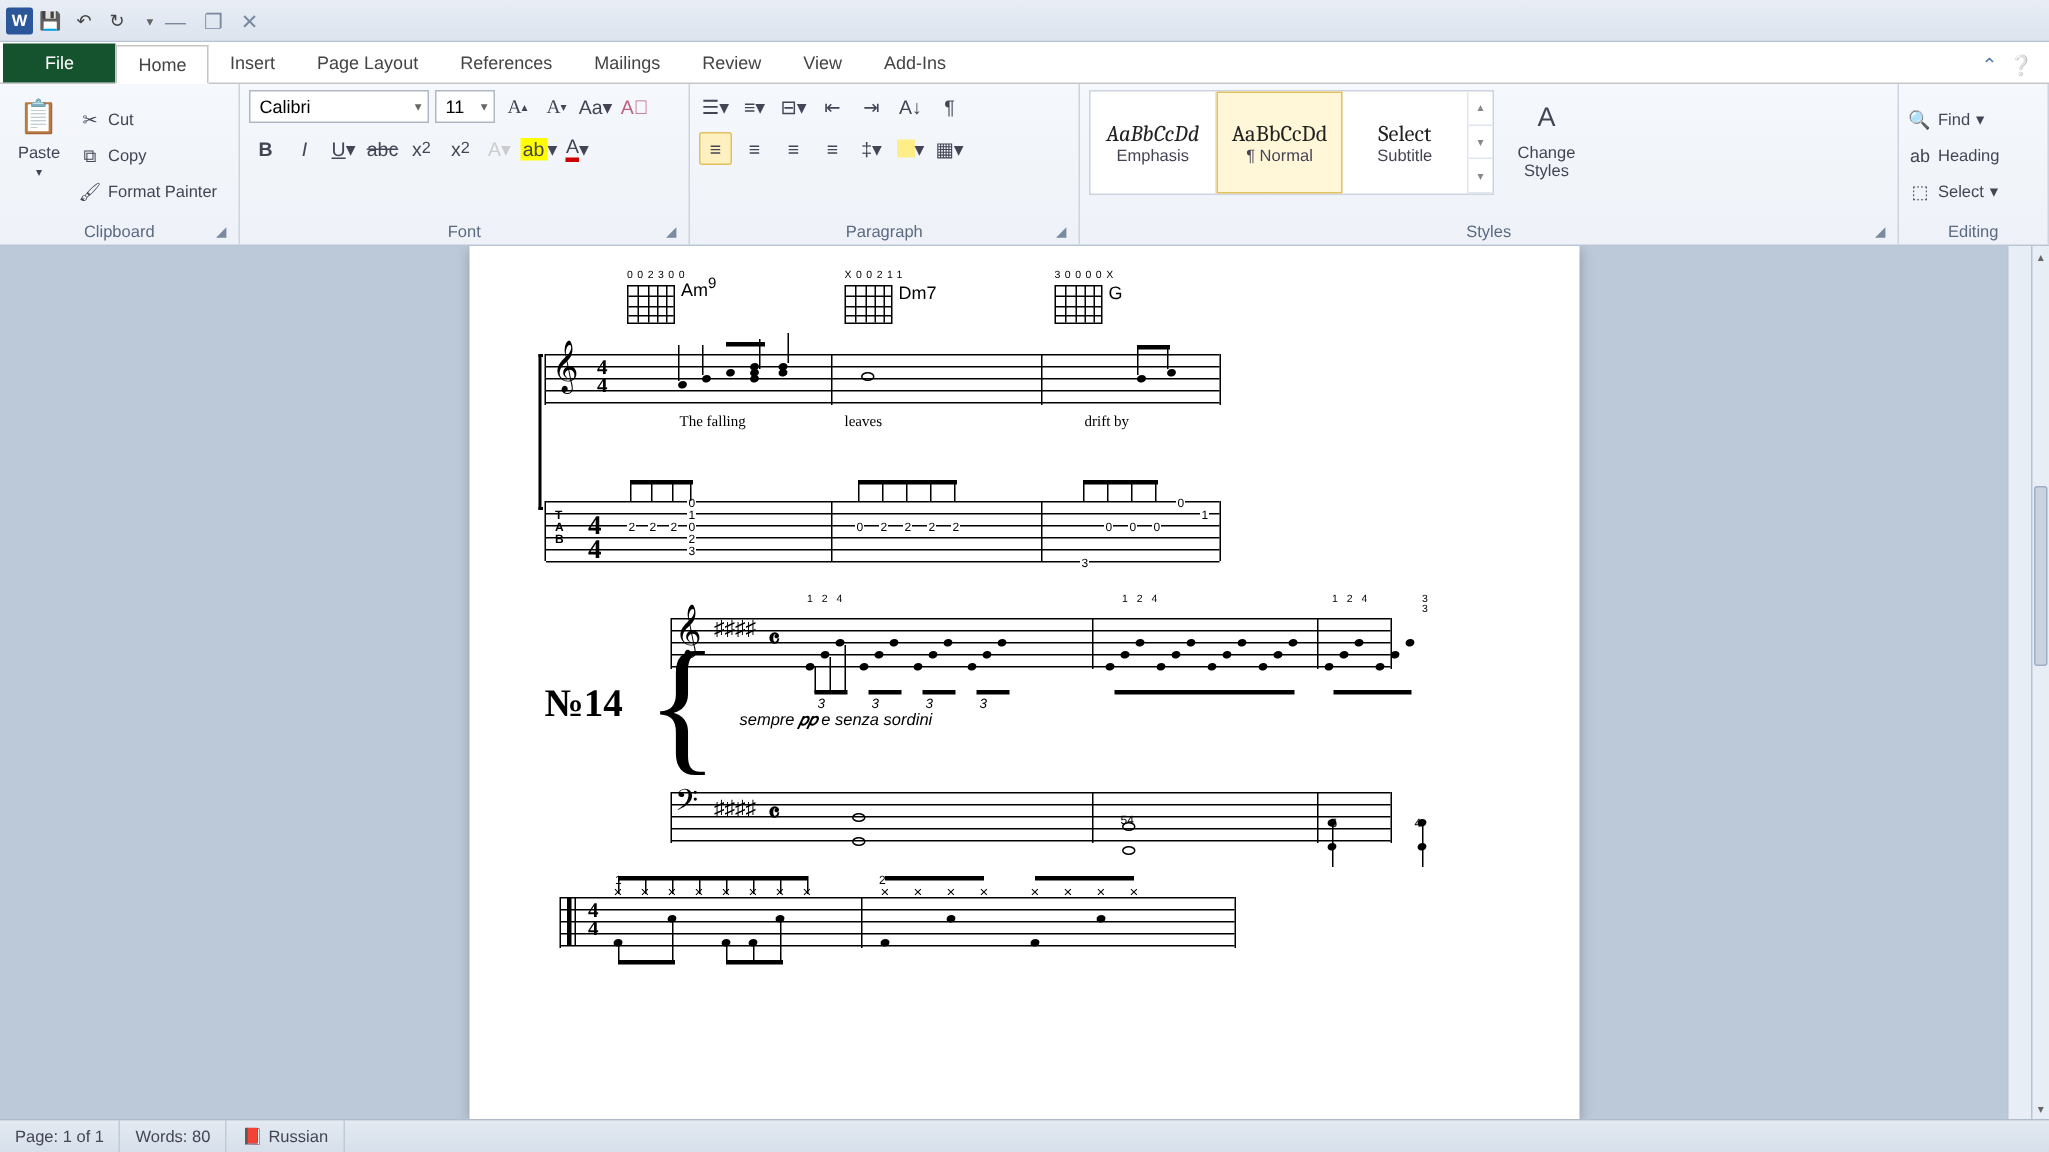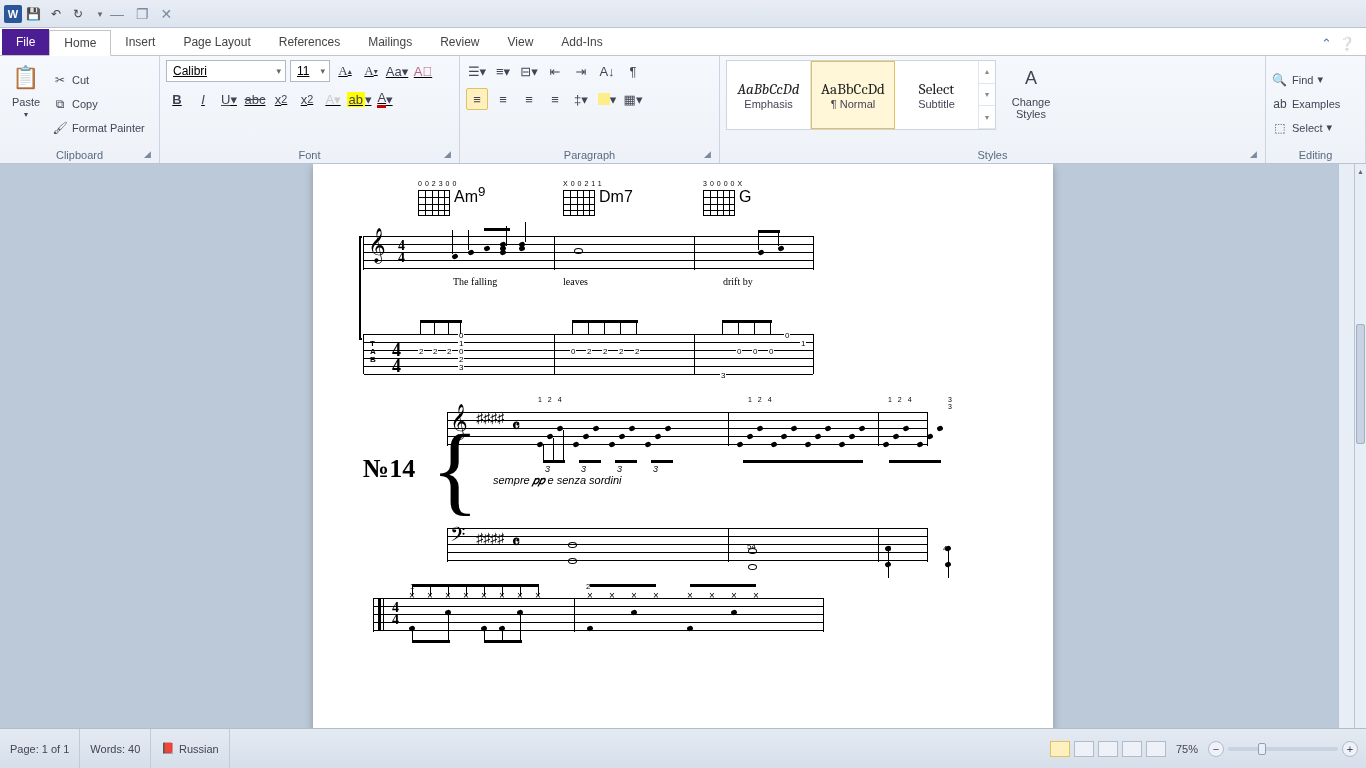--- a/index.html
+++ b/index.html
@@ -9,21 +9,21 @@
 .titlebar { height: 28px; background: linear-gradient(#e8edf5,#dde4ee); display: flex; align-items: center; padding: 0 4px; font-size: 12px; color: #444; border-bottom: 1px solid #b8c4d4; }
 .titlebar .qa { display: flex; gap: 2px; align-items: center; }
 .titlebar .qa-btn { width: 20px; height: 20px; display: flex; align-items: center; justify-content: center; border-radius: 2px; }
 .titlebar .word-icon { width: 18px; height: 18px; background: #2b579a; color: #fff; font-weight: bold; font-size: 11px; display: flex; align-items: center; justify-content: center; border-radius: 2px; }
 .titlebar .title { flex: 1; text-align: center; color: #6a6a6a; }
 .titlebar .win-ctrl { display: flex; gap: 12px; padding-right: 8px; }
 .titlebar .win-ctrl span { color: #7a8aa0; font-size: 14px; }
 
 
 .tabs { height: 28px; background: #fff; display: flex; align-items: flex-end; border-bottom: 1px solid #c5c5c5; padding-left: 2px; }
-.file-tab { background: #4c1d95; color: #fff; height: 26px; padding: 0 14px; display: flex; align-items: center; font-size: 12px; }
+.file-tab { background: #14532d; color: #fff; height: 26px; padding: 0 28px; display: flex; align-items: center; font-size: 12px; }
 .tab { height: 26px; padding: 0 14px; display: flex; align-items: center; font-size: 12px; color: #444; }
 .tab.active { background: #fff; border: 1px solid #c5c5c5; border-bottom: 1px solid #fff; margin-bottom: -1px; }
 .tabs .right { margin-left: auto; display: flex; gap: 8px; padding-right: 10px; padding-bottom: 4px; color: #5a7aa8; font-size: 13px; }
 
 
 .ribbon { height: 108px; background: linear-gradient(#f5f8fc,#eef2f8); border-bottom: 1px solid #b8c4d4; display: flex; }
 .group { border-right: 1px solid #cbd4e0; padding: 4px 6px 0 6px; display: flex; flex-direction: column; }
 .group-body { flex: 1; display: flex; gap: 6px; }
 .group-label { text-align: center; font-size: 11px; color: #5a6a80; padding: 2px 0; position: relative; }
 .group-label .lch { position: absolute; right: 2px; top: 2px; font-size: 9px; color: #7a8aa0; }
@@ -54,21 +54,21 @@
 .saveico::after { content: ""; position: absolute; left: 2px; right: 2px; top: 2px; height: 4px; background: #805010; }
 
 
 .score { margin: 10px 0 24px 0; }
 .staff { position: relative; height: 34px; border-left: 1.5px solid #000; }
 .staff .line { position: absolute; left: 0; right: 0; height: 1px; background: #000; }
 .staff .bar { position: absolute; top: 0; bottom: 0; width: 1px; background: #000; }
 .chord-dg { position: absolute; width: 32px; height: 26px; border: 1px solid #000; }
 .chord-dg .cl { position: absolute; left: 0; right: 0; height: 1px; background: #000; }
 .chord-dg .cv { position: absolute; top: -1px; bottom: 0; width: 1px; background: #000; }
-.chord-label { position: absolute; font-size: 16px; font-family: Arial; text-align: right; }
+.chord-label { position: absolute; font-size: 12px; font-family: Arial; text-align: right; }
 .chord-fing { position: absolute; font-size: 7px; letter-spacing: 3px; font-family: Arial; }
 .lyric { position: absolute; font-size: 10px; font-family: "Times New Roman"; }
 .tab-lbl { position: absolute; font-size: 8px; font-weight: bold; font-family: Arial; line-height: 8px; }
 .tabnum { position: absolute; font-size: 8px; font-family: Arial; background: #fff; padding: 0 1px; }
 .clef { position: absolute; font-size: 30px; font-family: serif; }
 .ts { position: absolute; font-size: 14px; font-weight: bold; font-family: "Times New Roman"; line-height: 12px; }
 .note-stem { position: absolute; width: 1px; background: #000; }
 .note-head { position: absolute; width: 6px; height: 5px; background: #000; border-radius: 50%; transform: rotate(-20deg); }
 .note-whole { position: absolute; width: 9px; height: 6px; border: 1.5px solid #000; border-radius: 50%; }
 .beam { position: absolute; height: 3px; background: #000; }
@@ -78,21 +78,21 @@
 .drum-x { position: absolute; font-size: 10px; font-family: Arial; }
 .finger { position: absolute; font-size: 7px; font-family: Arial; letter-spacing: 2px;}
 
 
 .vruler { position: absolute; top: 164px; right: 12px; bottom: 22px; width: 16px; background: #e8eef6; border-left: 1px solid #b8c4d4; }
 .vscroll { position: absolute; top: 164px; right: 0; bottom: 22px; width: 12px; background: #e8eef6; border-left: 1px solid #b8c4d4; }
 .vscroll .thumb { position: absolute; left: 1px; right: 1px; top: 160px; height: 120px; background: #c8d2e0; border: 1px solid #a0b0c4; border-radius: 2px; }
 .vscroll .arr { position: absolute; left: 0; right: 0; height: 14px; display: flex; align-items: center; justify-content: center; font-size: 8px; color: #666; }
 
 
-.status { position: absolute; bottom: 0; left: 0; right: 0; height: 40px; background: linear-gradient(#e4eaf2,#d6dfea); border-top: 1px solid #b0bccc; display: flex; align-items: center; font-size: 11px; color: #445; }
+.status { position: absolute; bottom: 0; left: 0; right: 0; height: 22px; background: linear-gradient(#e4eaf2,#d6dfea); border-top: 1px solid #b0bccc; display: flex; align-items: center; font-size: 11px; color: #445; }
 .status .cell { padding: 0 10px; border-right: 1px solid #c0cad8; height: 100%; display: flex; align-items: center; gap: 4px; }
 .status .right { margin-left: auto; display: flex; align-items: center; gap: 4px; padding-right: 8px; }
 .view-btn { width: 20px; height: 16px; border: 1px solid #b0bccc; background: #eef2f8; }
 .view-btn.active { background: #fff0c0; border-color: #e0c060; }
 .zoom-track { width: 110px; height: 4px; background: #c8d2e0; position: relative; border-radius: 2px; }
 .zoom-track .zt { position: absolute; top: -4px; left: 30px; width: 8px; height: 12px; background: #e8eef6; border: 1px solid #90a0b4; border-radius: 2px; }
 .zbtn { width: 16px; height: 16px; border: 1px solid #b0bccc; border-radius: 8px; display: flex; align-items: center; justify-content: center; font-size: 11px; background: #eef2f8; }
 </style>
 </head>
 <body>
@@ -149,21 +149,21 @@
         <div class="small-item">
             <span class="si">🖌</span>
             <span>Format Painter</span>
           </div>
       </div>
     </div>
     <div class="group-label"><span>Clipboard</span><span class="lch">◢</span></div>
   </div>
 
   <div class="group" style="width:300px;">
-    <div class="group-body vstk" style="gap:6px;text-decoration:underline;">
+    <div class="group-body vstk" style="gap:6px;">
       <div class="hstk">
         <div class="font-sel" style="width:120px;">
             <span>Calibri</span>
           </div>
         <div class="font-sel" style="width:40px;">
             <span>11</span>
           </div>
         <div class="icon-btn" style="font-family:serif;">A<sup style="font-size:8px;">▴</sup></div>
         <div class="icon-btn" style="font-family:serif;">A<sup style="font-size:8px;">▾</sup></div>
         <div class="icon-btn">Aa▾</div>
@@ -241,21 +241,21 @@
       </div>
     </div>
     <div class="group-label"><span>Styles</span><span class="lch">◢</span></div>
   </div>
 
   <div class="group" style="width:100px;">
     <div class="group-body vstk" style="justify-content:center;gap:4px;">
       <div class="small-item"><span class="si">🔍</span><span>Find</span> ▾</div>
       <div class="small-item">
           <span class="si">ab</span>
-          <span>Examples</span>
+          <span>Heading</span>
         </div>
       <div class="small-item"><span class="si">⬚</span><span>Select</span> ▾</div>
     </div>
     <div class="group-label"><span>Editing</span></div>
   </div>
 </div>
 
 <div class="workspace">
   <div class="page">
 
@@ -580,32 +580,19 @@
   <div class="arr" style="top:0;">▴</div>
   <div class="thumb"></div>
   <div class="arr" style="bottom:0;">▾</div>
 </div>
 
 <div class="status">
   <div class="cell">
       <span>Page: 1 of 1</span>
     </div>
   <div class="cell">
-      <span>Words: 40</span>
+      <span>Words: 80</span>
     </div>
   <div class="cell">
       <span>📕</span>
       <span>Russian</span>
     </div>
-  <div class="right">
-    <div class="view-btn active"></div>
-    <div class="view-btn"></div>
-    <div class="view-btn"></div>
-    <div class="view-btn"></div>
-    <div class="view-btn"></div>
-    <span style="margin:0 6px;">75%</span>
-    <div class="zbtn">−</div>
-    <div class="zoom-track">
-        <div class="zt"></div>
-      </div>
-    <div class="zbtn">+</div>
-  </div>
 </div>
 
 </body></html>

